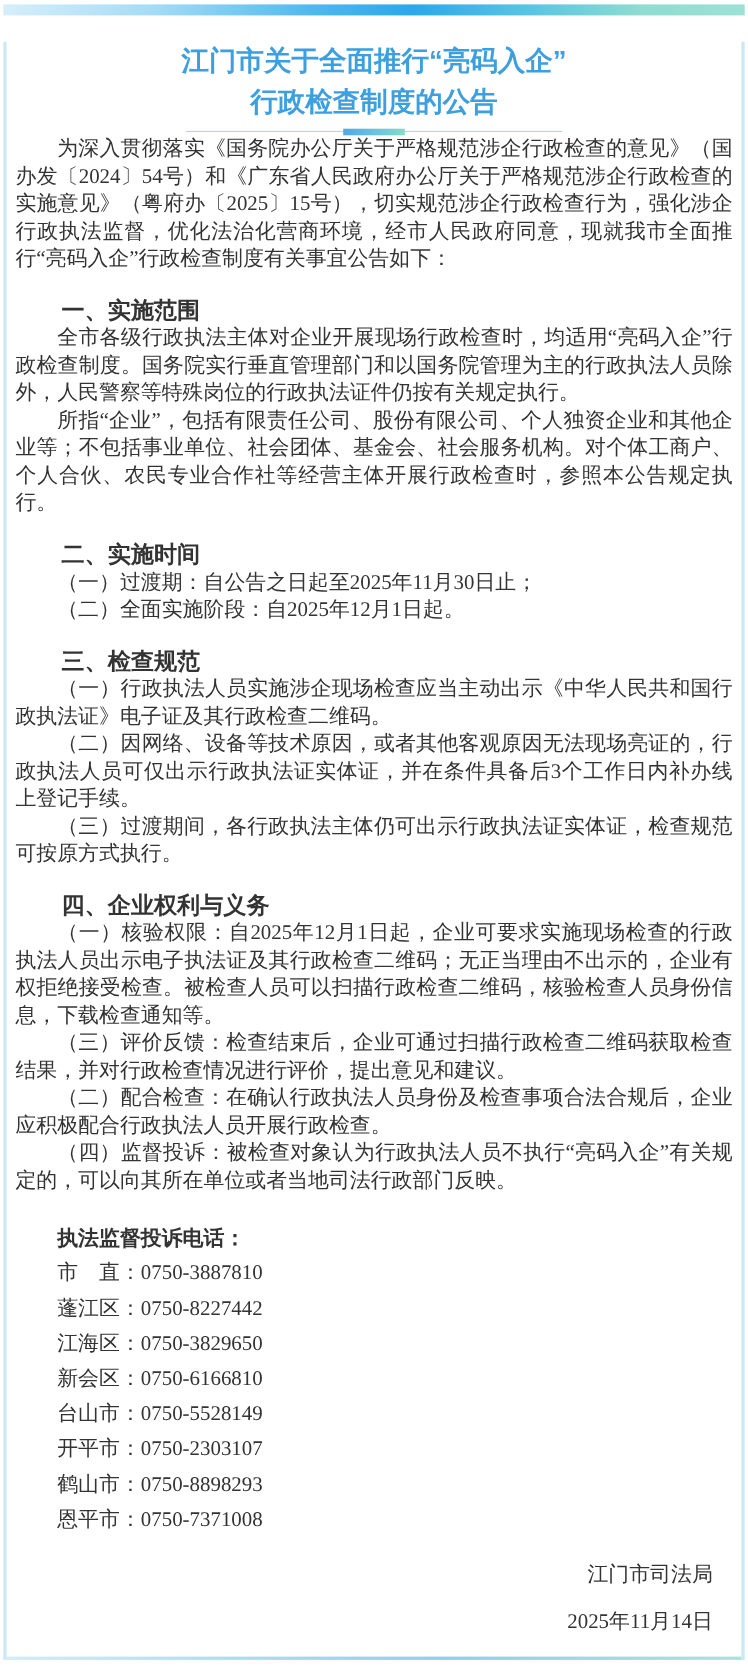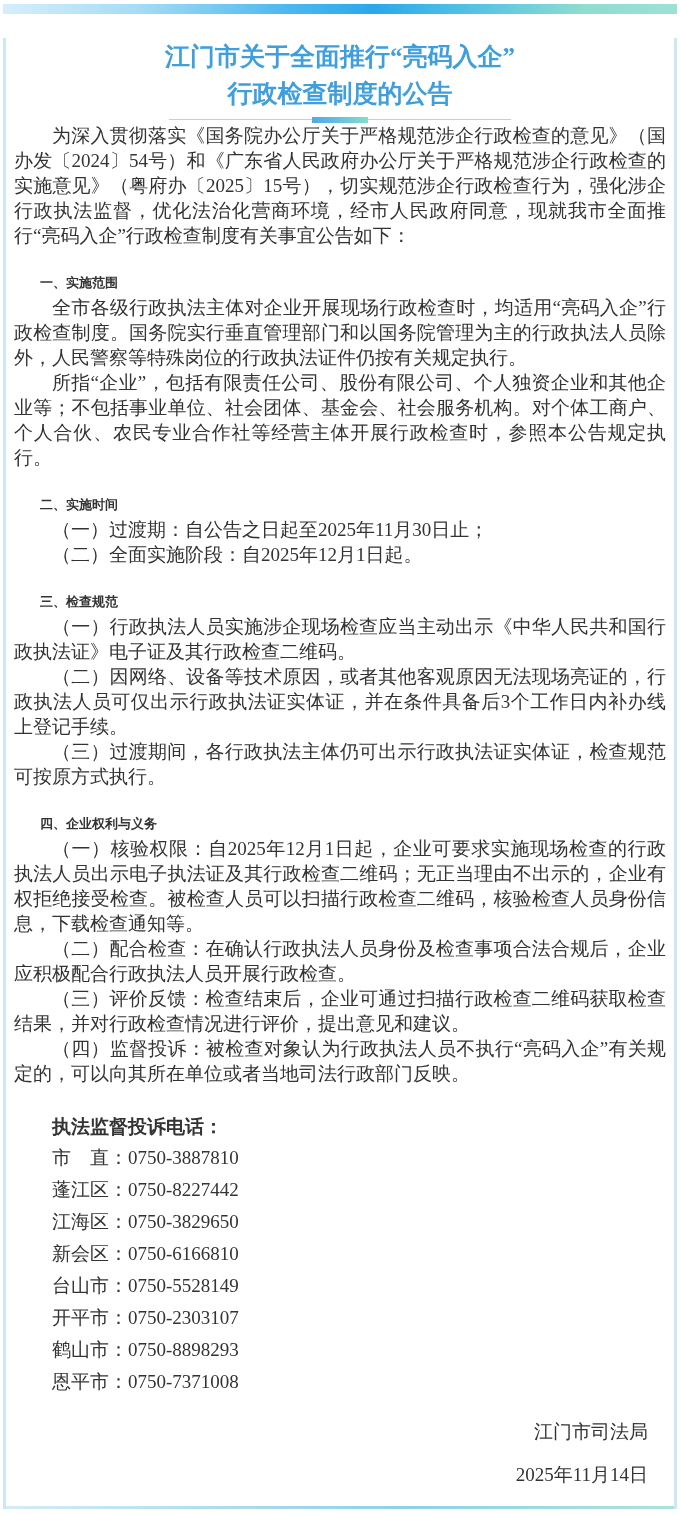--- a/index.html
+++ b/index.html
@@ -27,21 +27,21 @@
     padding:0 8px 0 8px;
   }
   .card-bottom {
     height:3px;
     margin:16px -8px 0 -8px;
     background:linear-gradient(90deg,#d4ecf6 0%, #9ed6ea 45%, #8fd0e6 60%, #abe3db 100%);
   }
   .title {
     margin:24px 10px 0 10px;
     text-align:center;
-    font-family:Liberation Serif, serif;
+    font-family:Liberation Sans, sans-serif;
     font-weight:bold;
     font-size:25px;
     line-height:37px;
     color:#3e9fdf;
   }
   .title-underline {
     position:relative;
     width:342px; height:6px;
     margin:5px auto 0 auto;
   }
@@ -57,21 +57,21 @@
   .content {
     font-size:19px;
     line-height:25px;
     text-align:justify;
   }
   .content p { margin:0; text-indent:2em; }
   .intro { margin-top:20px; }
   .section { margin-top:22px; }
   .sec-heading {
     margin:0;
-    font-size:13px;
+    font-size:21px;
     font-weight:bold;
     text-indent:2em;
     font-family:"Liberation Sans","DejaVu Sans",sans-serif;
   }
   .hotline { margin-top:26px; }
   .hotline-heading {
     margin:0; text-indent:2em; font-weight:bold; font-size:19px;
     font-family:"Liberation Sans","DejaVu Sans",sans-serif;
     line-height:30px;
   }
@@ -123,22 +123,22 @@
       <div class="section">
         <h2 class="sec-heading">三、检查规范</h2>
         <p>（一）行政执法人员实施涉企现场检查应当主动出示《中华人民共和国行政执法证》电子证及其行政检查二维码。</p>
         <p>（二）因网络、设备等技术原因，或者其他客观原因无法现场亮证的，行政执法人员可仅出示行政执法证实体证，并在条件具备后3个工作日内补办线上登记手续。</p>
         <p>（三）过渡期间，各行政执法主体仍可出示行政执法证实体证，检查规范可按原方式执行。</p>
       </div>
 
       <div class="section">
         <h2 class="sec-heading">四、企业权利与义务</h2>
         <p>（一）核验权限：自2025年12月1日起，企业可要求实施现场检查的行政执法人员出示电子执法证及其行政检查二维码；无正当理由不出示的，企业有权拒绝接受检查。被检查人员可以扫描行政检查二维码，核验检查人员身份信息，下载检查通知等。</p>
+        <p>（三）评价反馈：检查结束后，企业可通过扫描行政检查二维码获取检查结果，并对行政检查情况进行评价，提出意见和建议。</p>
         <p>（二）配合检查：在确认行政执法人员身份及检查事项合法合规后，企业应积极配合行政执法人员开展行政检查。</p>
-        <p>（三）评价反馈：检查结束后，企业可通过扫描行政检查二维码获取检查结果，并对行政检查情况进行评价，提出意见和建议。</p>
         <p>（四）监督投诉：被检查对象认为行政执法人员不执行“亮码入企”有关规定的，可以向其所在单位或者当地司法行政部门反映。</p>
       </div>
 
       <div class="hotline">
         <p class="hotline-heading">执法监督投诉电话：</p>
         <p class="hotline-row"><span>市　直</span><span>：</span><span>0750-3887810</span></p>
         <p class="hotline-row"><span>蓬江区</span><span>：</span><span>0750-8227442</span></p>
         <p class="hotline-row"><span>江海区</span><span>：</span><span>0750-3829650</span></p>
         <p class="hotline-row"><span>新会区</span><span>：</span><span>0750-6166810</span></p>
         <p class="hotline-row"><span>台山市</span><span>：</span><span>0750-5528149</span></p>

